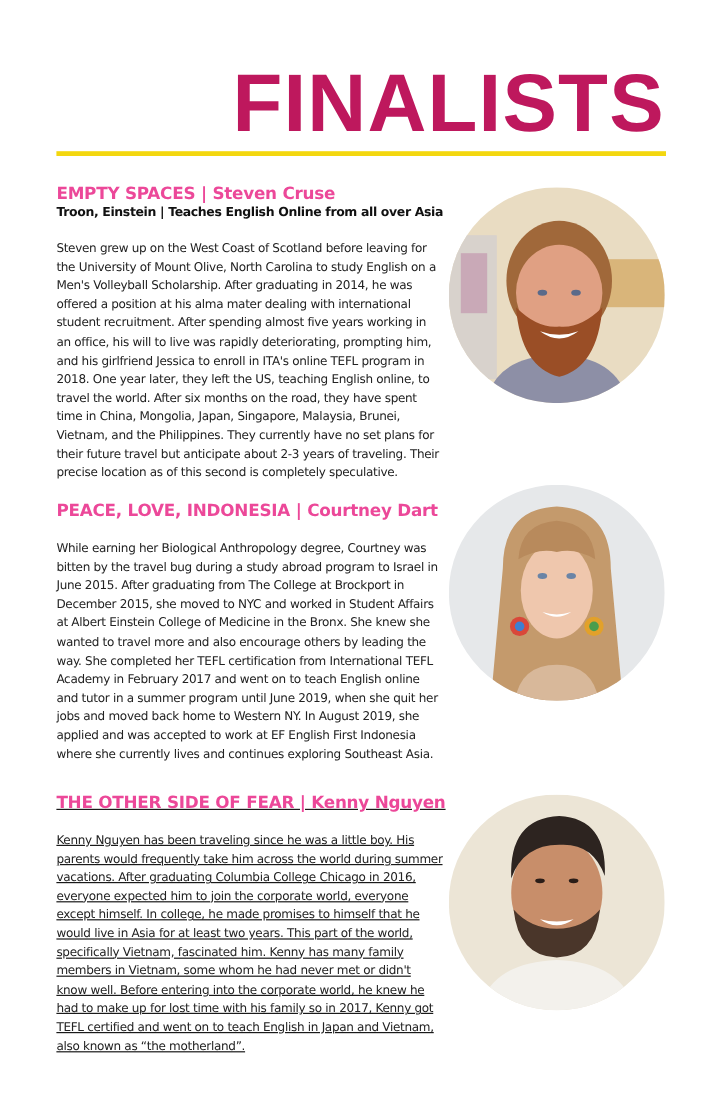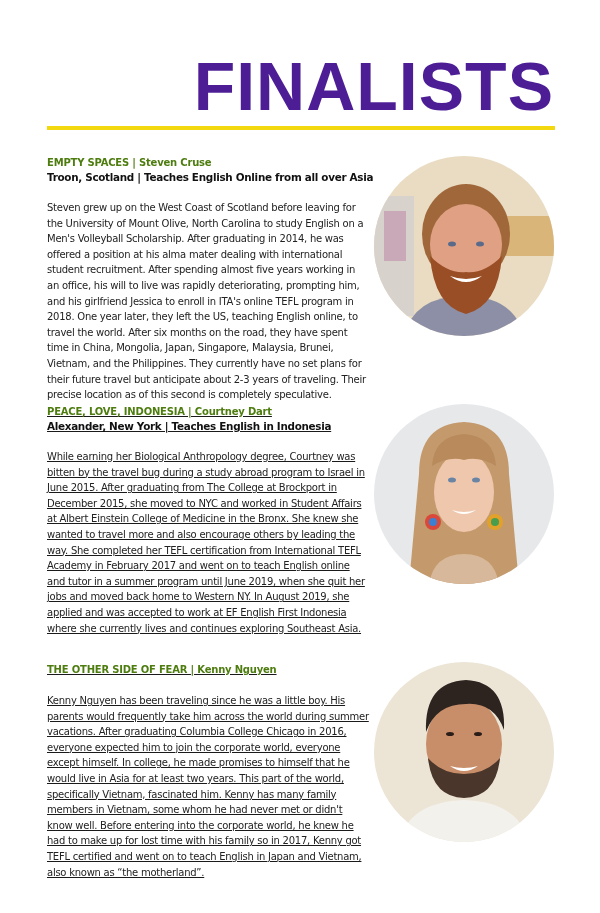--- a/index.html
+++ b/index.html
@@ -1,57 +1,56 @@
 <!DOCTYPE html>
 <html><head>
 <meta charset="utf-8">
 <style>
   html, body { margin: 0; padding: 0; background: #ffffff; }
   body { width: 600px; height: 913px; position: relative; overflow: hidden;
          font-family: "DejaVu Sans", sans-serif; color: #1a1a1a; }
   .title { position: absolute; right: 46px; top: 50px; font-family: "Liberation Sans", sans-serif;
-           font-weight: bold; font-size: 68px; letter-spacing: 1px; line-height: 72px; color: #4c1d95; margin: 0; }
+           font-weight: bold; font-size: 68px; letter-spacing: 1px; line-height: 72px; color: #be185d; margin: 0; }
   .rule { position: absolute; left: 47px; top: 126px; width: 508px; height: 4px; background: #f3d70f; }
   .section { position: absolute; left: 47px; width: 320px; }
-  .heading { font-family: "DejaVu Sans", sans-serif; font-weight: bold; font-size: 10px; line-height: 15px; color: #4d7c0f; white-space: nowrap; letter-spacing: -0.2px; }
+  .heading { font-family: "DejaVu Sans", sans-serif; font-weight: bold; font-size: 14px; line-height: 15px; color: #ec4899; white-space: nowrap; letter-spacing: -0.2px; }
   .sub { font-family: "DejaVu Sans", sans-serif; font-weight: bold; font-size: 10.4px; line-height: 14px; color: #111; white-space: nowrap; letter-spacing: -0.3px; }
   .body { margin-top: 16px; font-size: 10px; line-height: 15.6px; color: #222; letter-spacing: -0.25px; width: 322px; }
   .photo { position: absolute; left: 374px; width: 180px; height: 180px; border-radius: 50%; overflow: hidden; }
   .photo svg { display: block; }
 </style>
 </head>
 <body>
 
 <h1 class="title">FINALISTS</h1>
 <div class="rule"></div>
 
 <div class="section" style="top:155px;">
   <div class="heading">EMPTY SPACES | Steven Cruse</div>
-  <div class="sub">Troon, Scotland | Teaches English Online from all over Asia</div>
+  <div class="sub">Troon, Einstein | Teaches English Online from all over Asia</div>
   <div class="body">Steven grew up on the West Coast of Scotland before leaving for the University of Mount Olive, North Carolina to study English on a Men's Volleyball Scholarship. After graduating in 2014, he was offered a position at his alma mater dealing with international student recruitment. After spending almost five years working in an office, his will to live was rapidly deteriorating, prompting him, and his girlfriend Jessica to enroll in ITA's online TEFL program in 2018. One year later, they left the US, teaching English online, to travel the world. After six months on the road, they have spent time in China, Mongolia, Japan, Singapore, Malaysia, Brunei, Vietnam, and the Philippines. They currently have no set plans for their future travel but anticipate about 2-3 years of traveling. Their precise location as of this second is completely speculative.</div>
 </div>
 <div class="photo" style="top:156px;">
   <svg width="180" height="180" viewBox="0 0 180 180">
     <rect width="180" height="180" fill="#e9dcc2"></rect>
     <rect x="0" y="40" width="40" height="120" fill="#d8d2cc"></rect>
     <rect x="10" y="55" width="22" height="50" fill="#c9a9b7"></rect>
     <rect x="125" y="60" width="55" height="40" fill="#d9b57a"></rect>
     <path d="M30 180 Q40 140 90 140 Q140 140 150 180 Z" fill="#8d8fa6"></path>
     <ellipse cx="92" cy="78" rx="44" ry="50" fill="#a0683a"></ellipse>
     <ellipse cx="92" cy="88" rx="36" ry="40" fill="#e0a083"></ellipse>
     <path d="M56 100 Q60 150 92 158 Q124 150 128 100 Q110 118 92 116 Q74 118 56 100 Z" fill="#9a4e26"></path>
     <path d="M76 120 Q92 132 108 120 Q92 126 76 120 Z" fill="#fff"></path>
     <ellipse cx="78" cy="88" rx="4" ry="2.5" fill="#5a6a8a"></ellipse>
     <ellipse cx="106" cy="88" rx="4" ry="2.5" fill="#5a6a8a"></ellipse>
   </svg>
 </div>
 
-<div class="section" style="top:404px;text-decoration:underline;">
+<div class="section" style="top:419px;">
   <div class="heading">PEACE, LOVE, INDONESIA | Courtney Dart</div>
-  <div class="sub">Alexander, New York | Teaches English in Indonesia</div>
   <div class="body">While earning her Biological Anthropology degree, Courtney was bitten by the travel bug during a study abroad program to Israel in June 2015. After graduating from The College at Brockport in December 2015, she moved to NYC and worked in Student Affairs at Albert Einstein College of Medicine in the Bronx. She knew she wanted to travel more and also encourage others by leading the way. She completed her TEFL certification from International TEFL Academy in February 2017 and went on to teach English online and tutor in a summer program until June 2019, when she quit her jobs and moved back home to Western NY. In August 2019, she applied and was accepted to work at EF English First Indonesia where she currently lives and continues exploring Southeast Asia.</div>
 </div>
 <div class="photo" style="top:404px;">
   <svg width="180" height="180" viewBox="0 0 180 180">
     <rect width="180" height="180" fill="#e6e8ea"></rect>
     <path d="M45 70 Q45 20 90 18 Q135 20 135 70 L145 180 L35 180 Z" fill="#c49a6c"></path>
     <path d="M55 180 Q60 150 90 150 Q120 150 125 180 Z" fill="#d8b89a"></path>
     <ellipse cx="90" cy="88" rx="30" ry="40" fill="#efc7ad"></ellipse>
     <path d="M58 62 Q60 32 90 30 Q120 32 122 62 Q105 52 90 56 Q75 52 58 62 Z" fill="#b88a5c"></path>
     <ellipse cx="78" cy="76" rx="4" ry="2.5" fill="#6a84a6"></ellipse>

